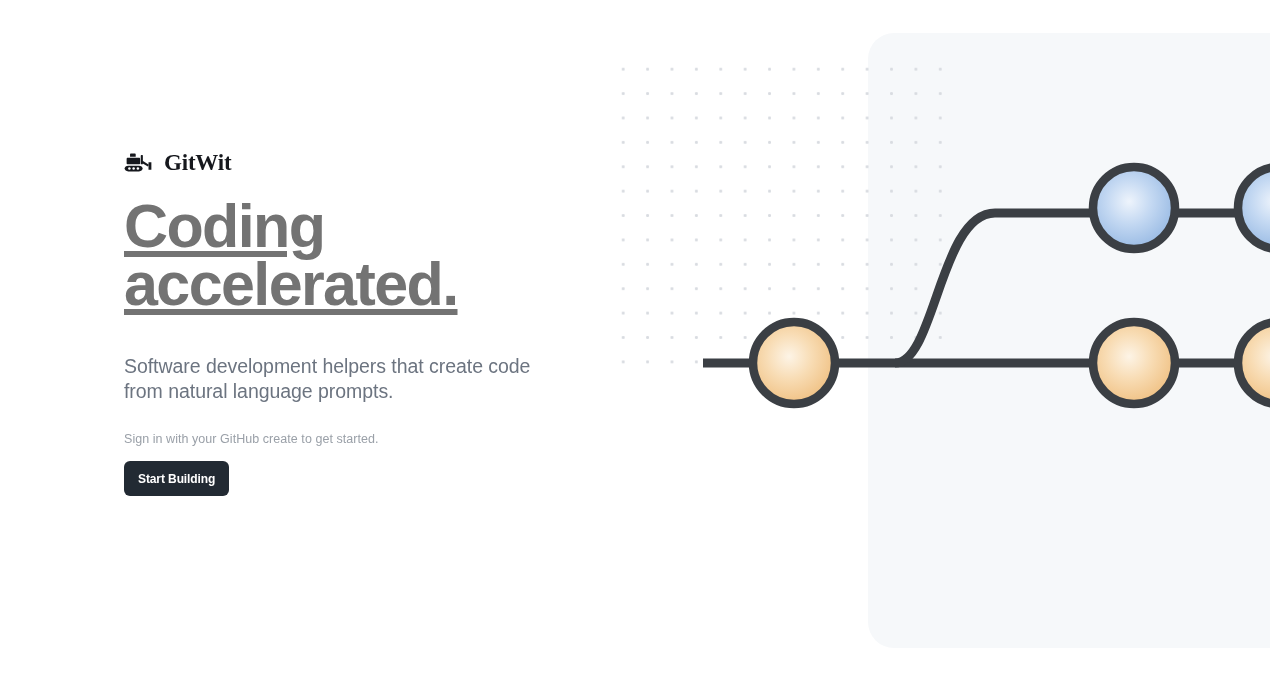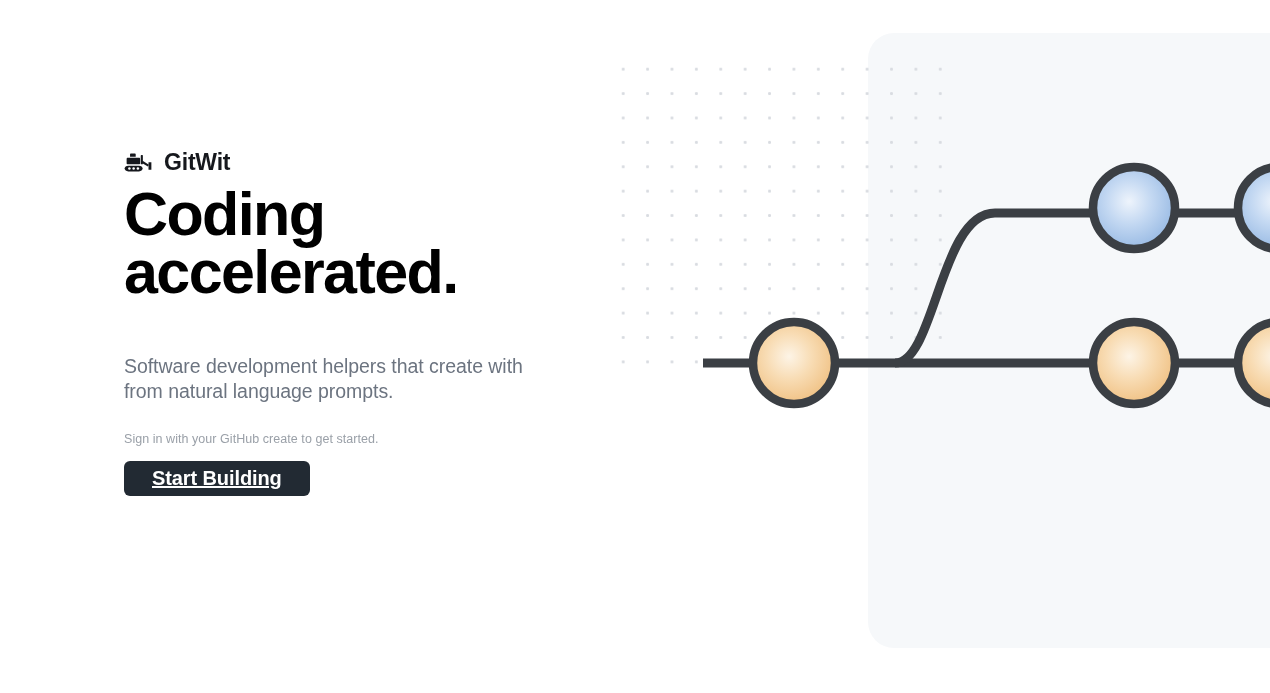--- a/index.html
+++ b/index.html
@@ -30,20 +30,21 @@
   }
 
   .brand-row {
     position: absolute;
     left: 0;
     top: 145px;
     display: flex;
     align-items: center;
     gap: 10px;
     height: 34px;
+    font-family: Liberation Serif, serif;
   }
 
   .brand-logo {
     width: 30px;
     height: 30px;
     display: block;
     flex: 0 0 auto;
   }
 
   .brand-name {
@@ -51,28 +52,29 @@
     font-weight: 700;
     color: #16181d;
     letter-spacing: -0.2px;
     line-height: 1;
     white-space: nowrap;
   }
 
   .headline {
     position: absolute;
     left: 0;
-    top: 186px;
+    top: 198px;
     width: 460px;
     font-size: 61px;
     font-weight: 700;
     line-height: 0.95;
     letter-spacing: -1.6px;
-    color: #000000;
+    color: #737373;
     white-space: pre-line;
+    text-decoration: underline;
   }
 
   .subhead {
     position: absolute;
     left: 0;
     top: 354px;
     width: 425px;
     font-size: 19.5px;
     font-weight: 400;
     line-height: 1.30;
@@ -89,34 +91,33 @@
     color: #9aa0a8;
     letter-spacing: 0.05px;
     white-space: nowrap;
   }
 
   .cta-button {
     position: absolute;
     left: 0;
     top: 461px;
     height: 35px;
-    padding: 0 28px;
+    padding: 0 14px;
     border: none;
     border-radius: 6px;
     background: #222a33;
     color: #ffffff;
     font-family: "Liberation Sans", sans-serif;
-    font-size: 20px;
+    font-size: 12px;
     font-weight: 700;
     letter-spacing: -0.1px;
     cursor: pointer;
     display: inline-flex;
     align-items: center;
     justify-content: center;
-    text-decoration: underline;
   }
 
   
   .illustration {
     position: absolute;
     left: 595px;
     top: 0;
     width: 675px;
     height: 693px;
     overflow: hidden;
@@ -180,21 +181,21 @@
           <circle cx="7.7" cy="17.25" r="1.0"></circle>
           <circle cx="11.1" cy="17.25" r="1.0"></circle>
         </g>
       </svg>
       <span class="brand-name">GitWit</span>
     </div>
 
     <h1 class="headline">Coding
 accelerated.</h1>
 
-    <p class="subhead">Software development helpers that create with from natural language prompts.</p>
+    <p class="subhead">Software development helpers that create code from natural language prompts.</p>
 
     <p class="signin-note">Sign in with your GitHub create to get started.</p>
 
     <button class="cta-button">Start Building</button>
 
   </section>
 
   <aside class="illustration">
 
     <div class="panel"></div>

